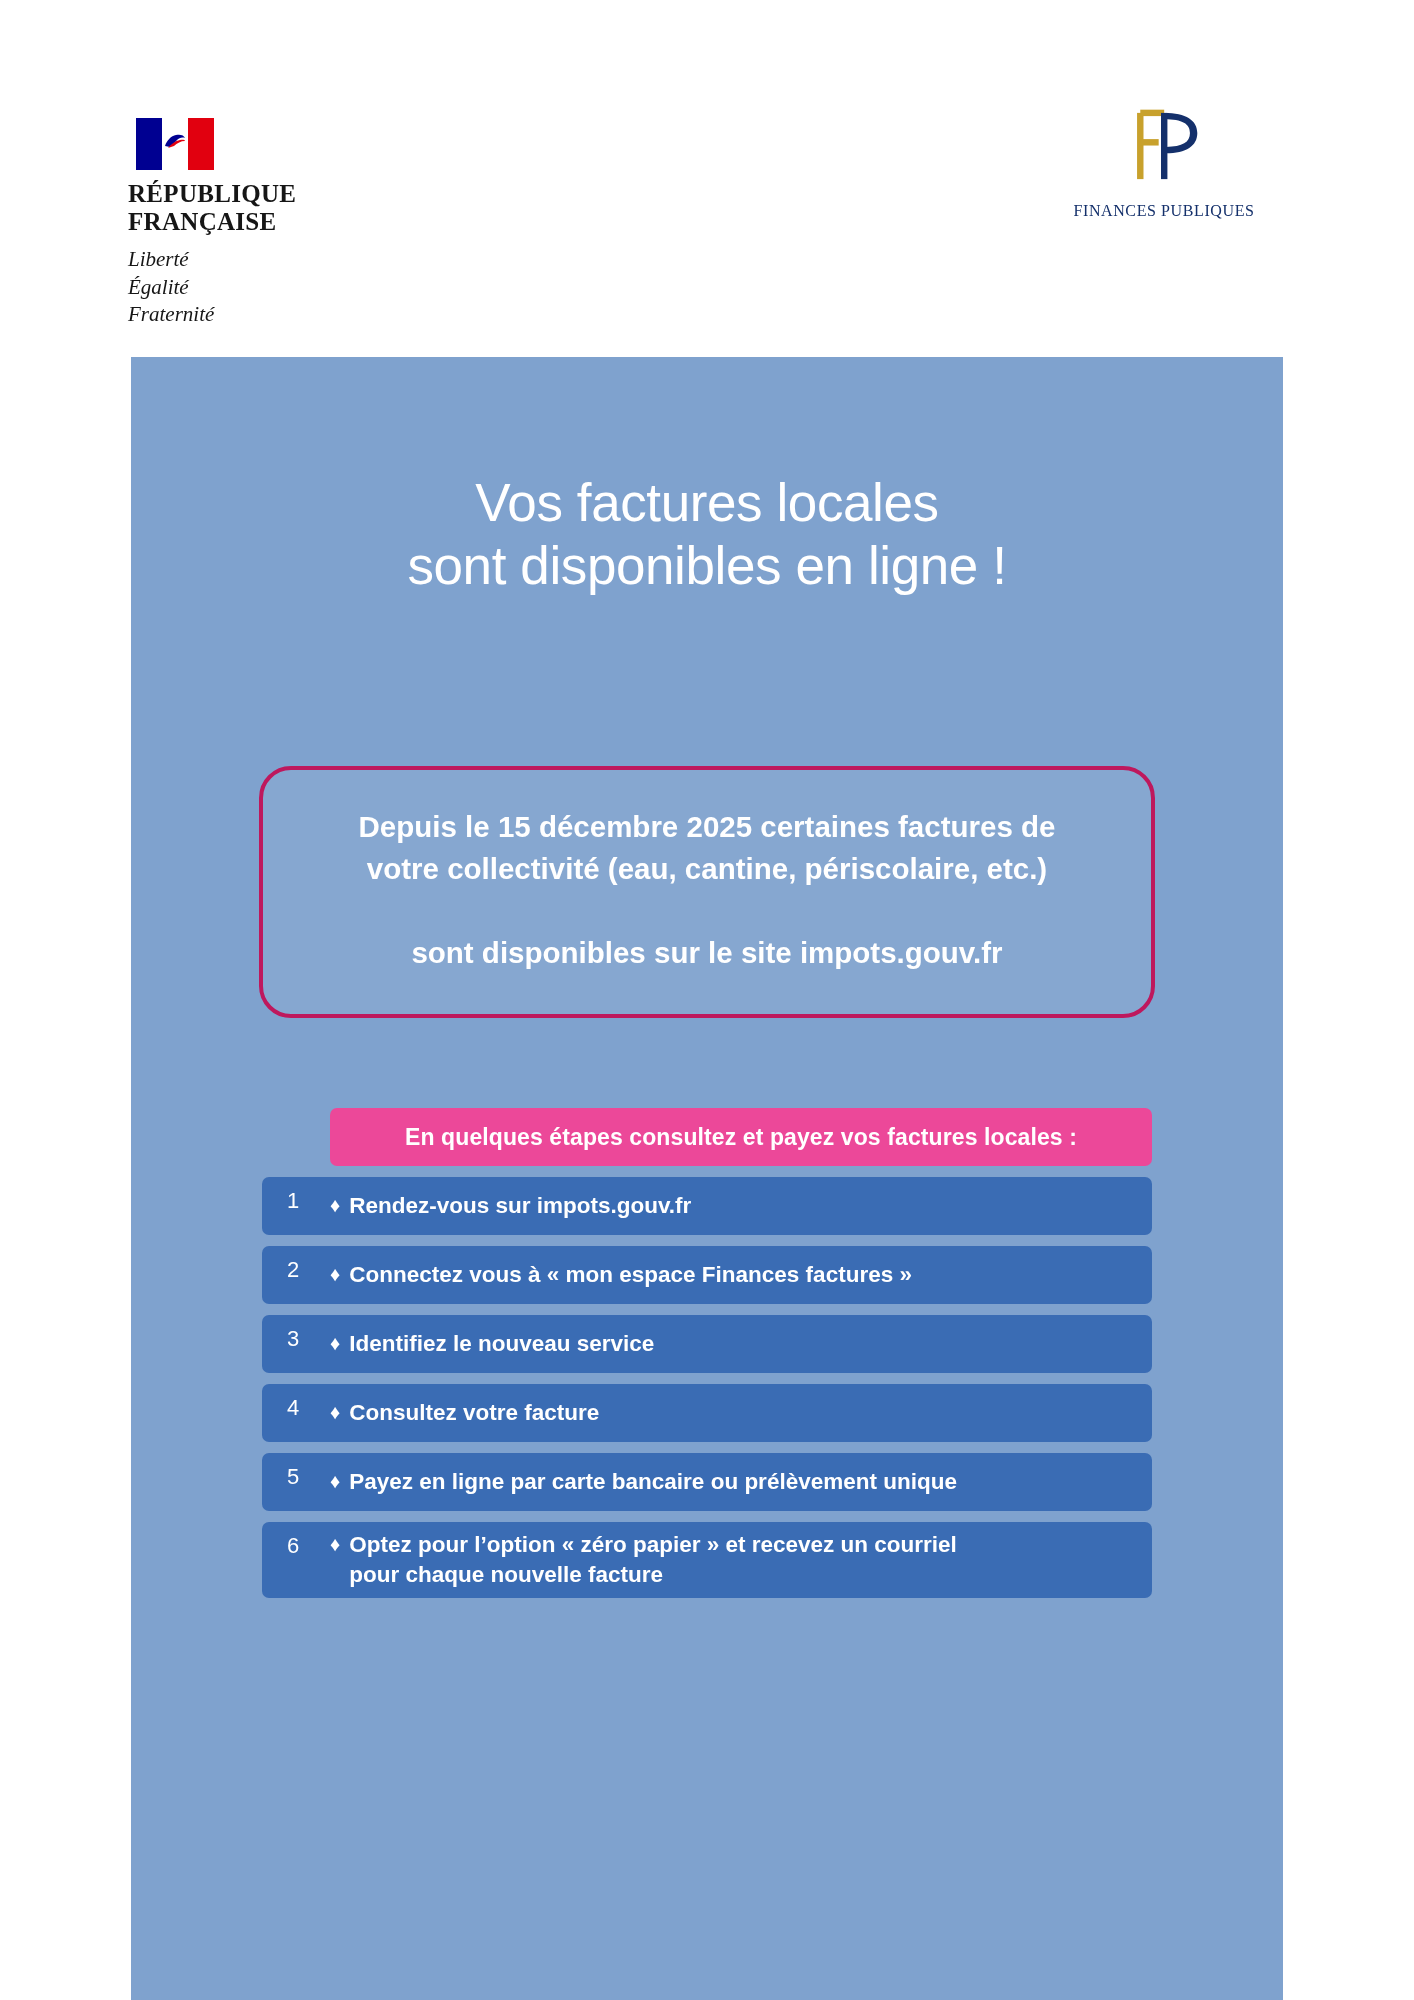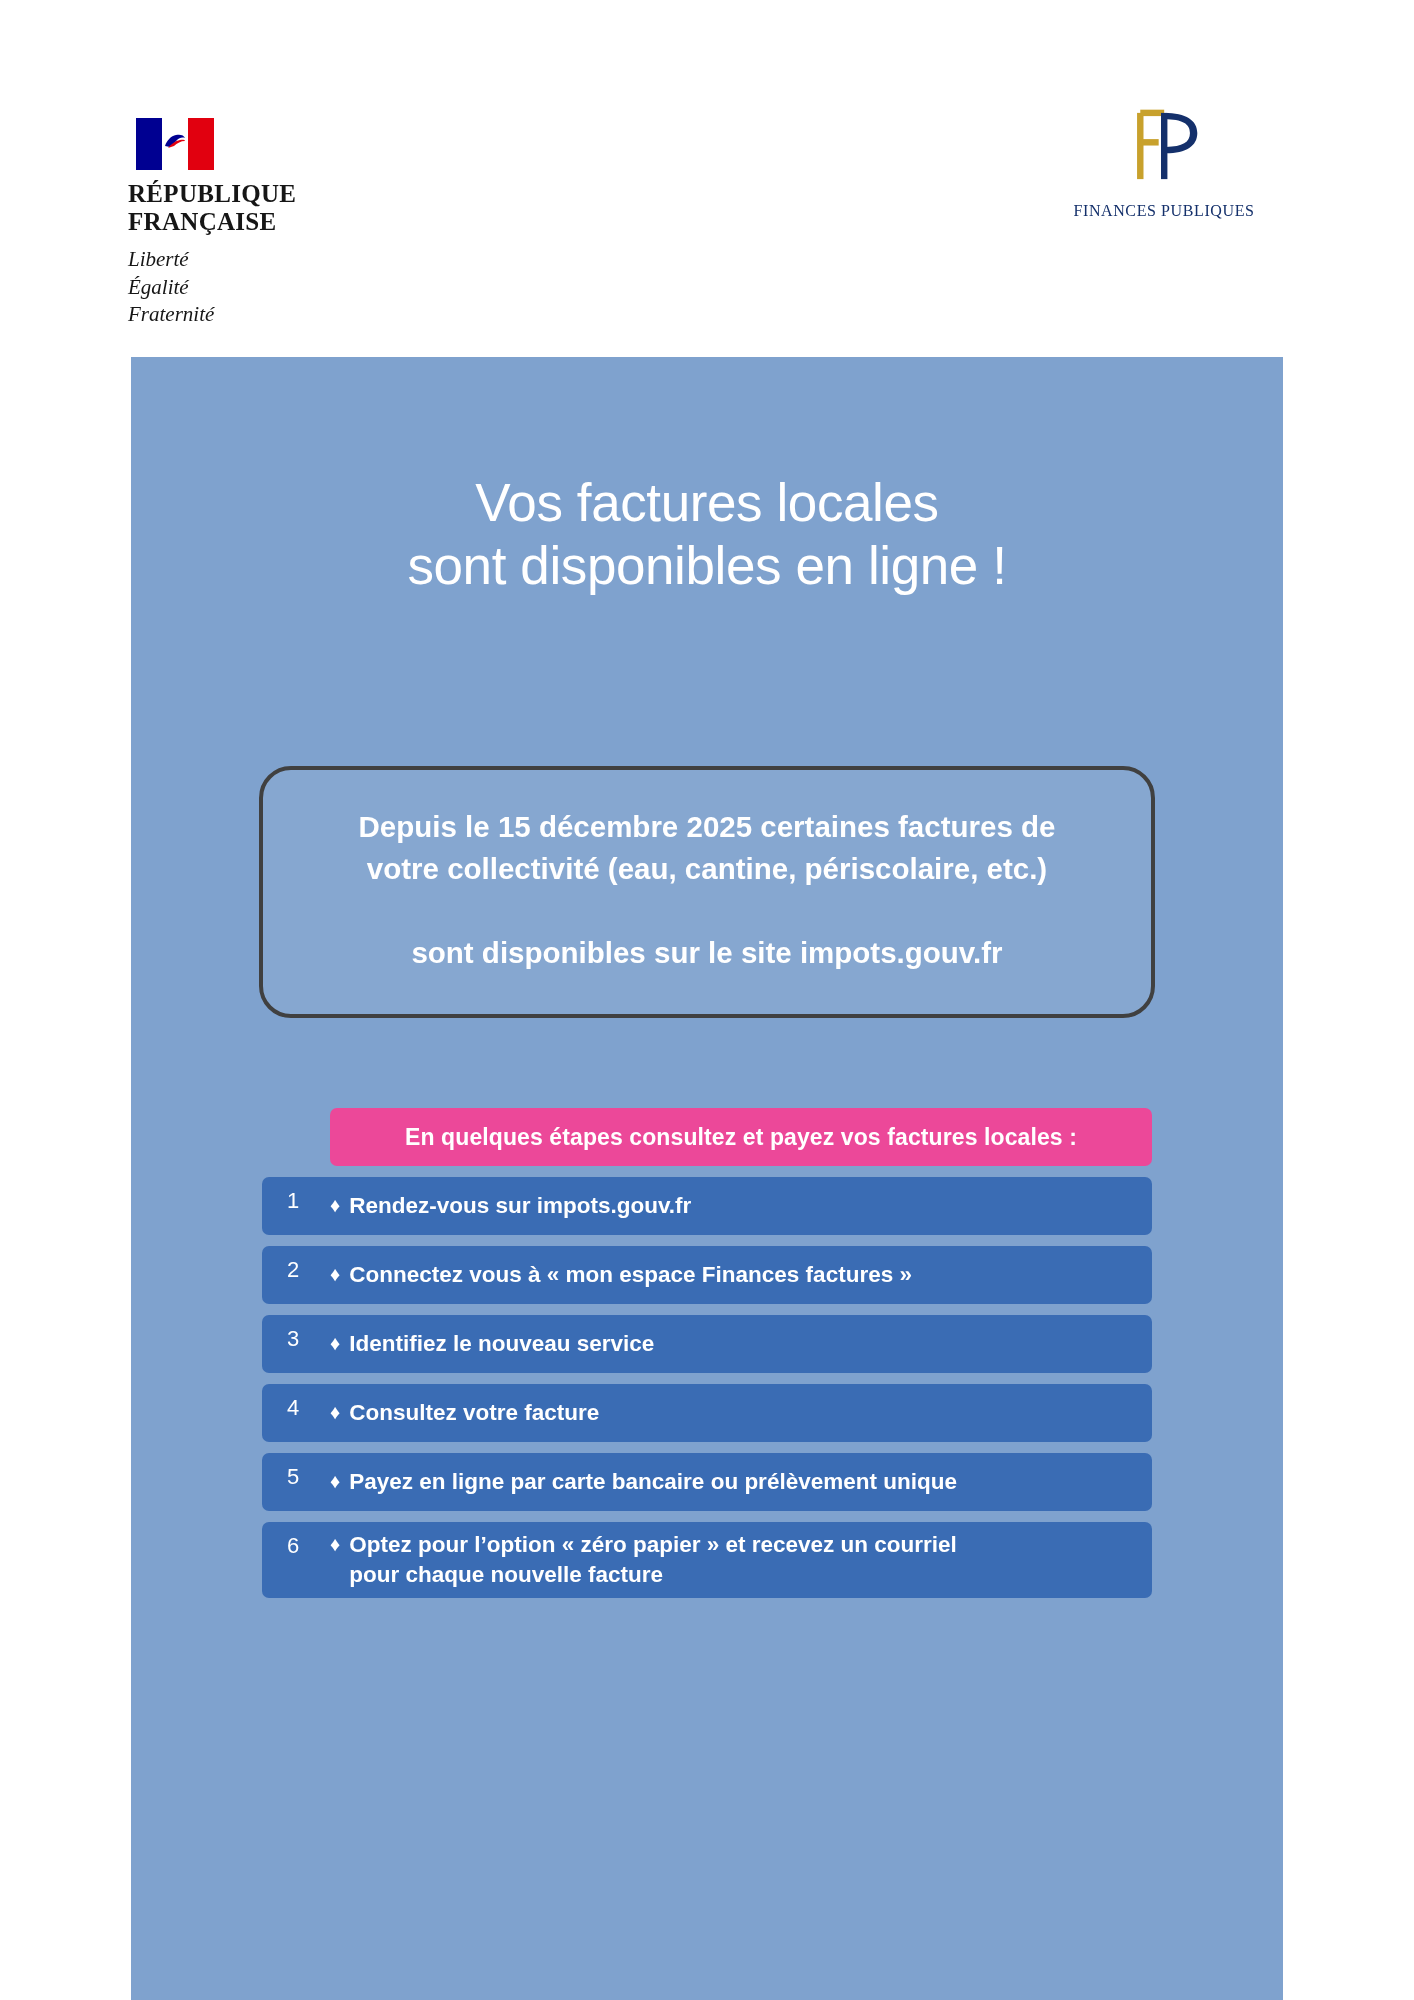--- a/index.html
+++ b/index.html
@@ -109,21 +109,21 @@
     letter-spacing: -0.4px;
   }
 
   
   .callout {
     position: absolute;
     left: 128px;
     top: 409px;
     width: 896px;
     box-sizing: border-box;
-    border: 4px solid #404040;
+    border: 4px solid #be185d;
     border-radius: 32px;
     background: rgba(255,255,255,0.06);
     padding: 36px 36px 40px;
     text-align: center;
   }
   .callout p {
     margin: 0;
     color: #ffffff;
     font-size: 29.5px;
     font-weight: 700;

